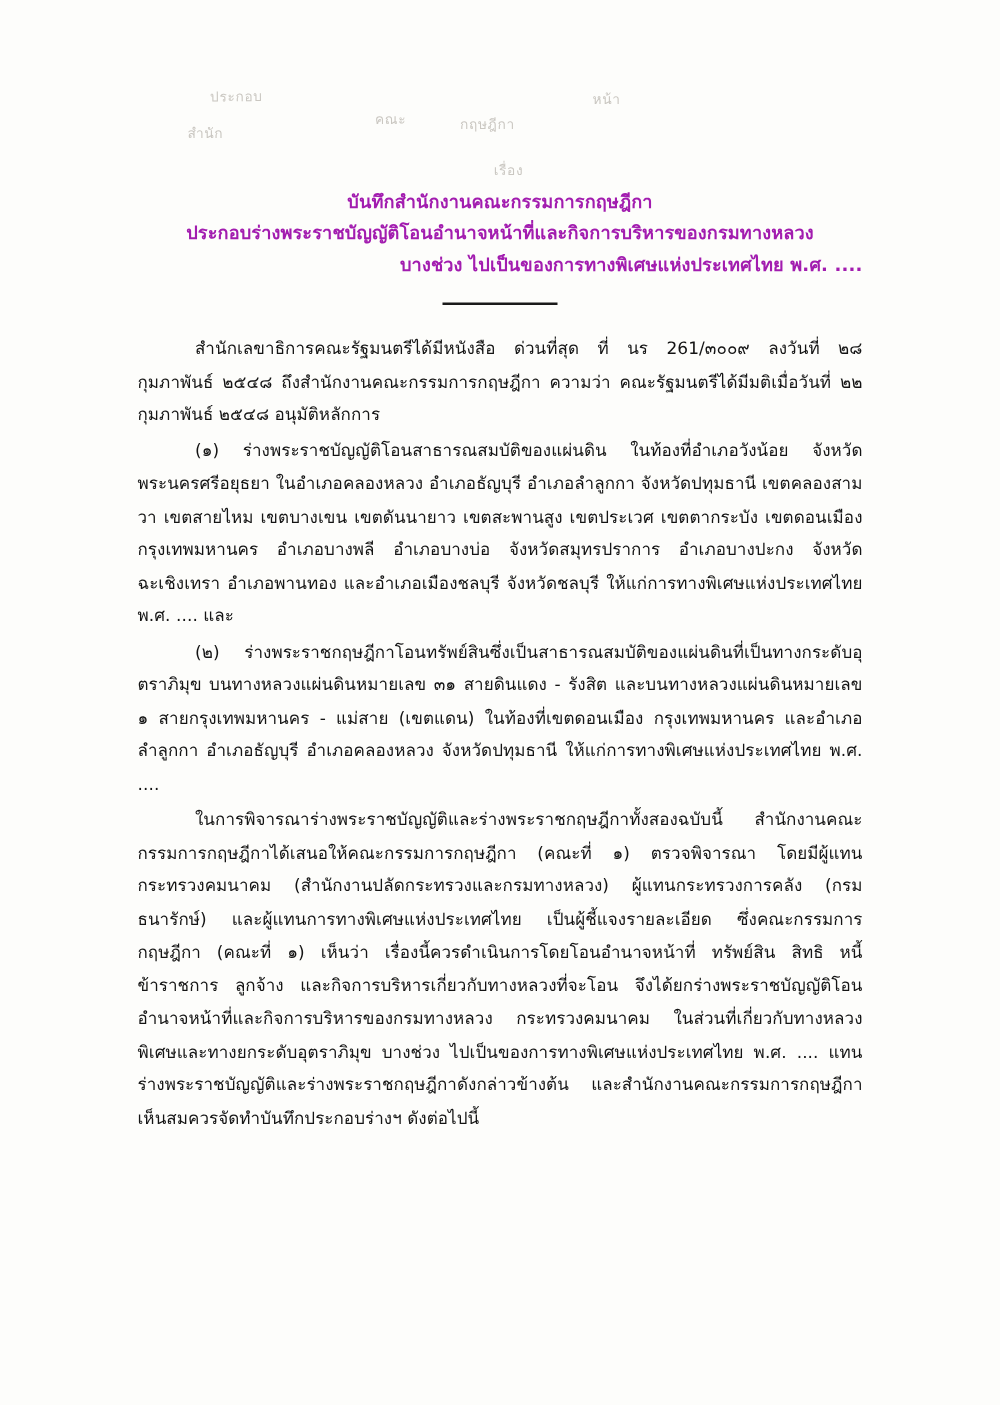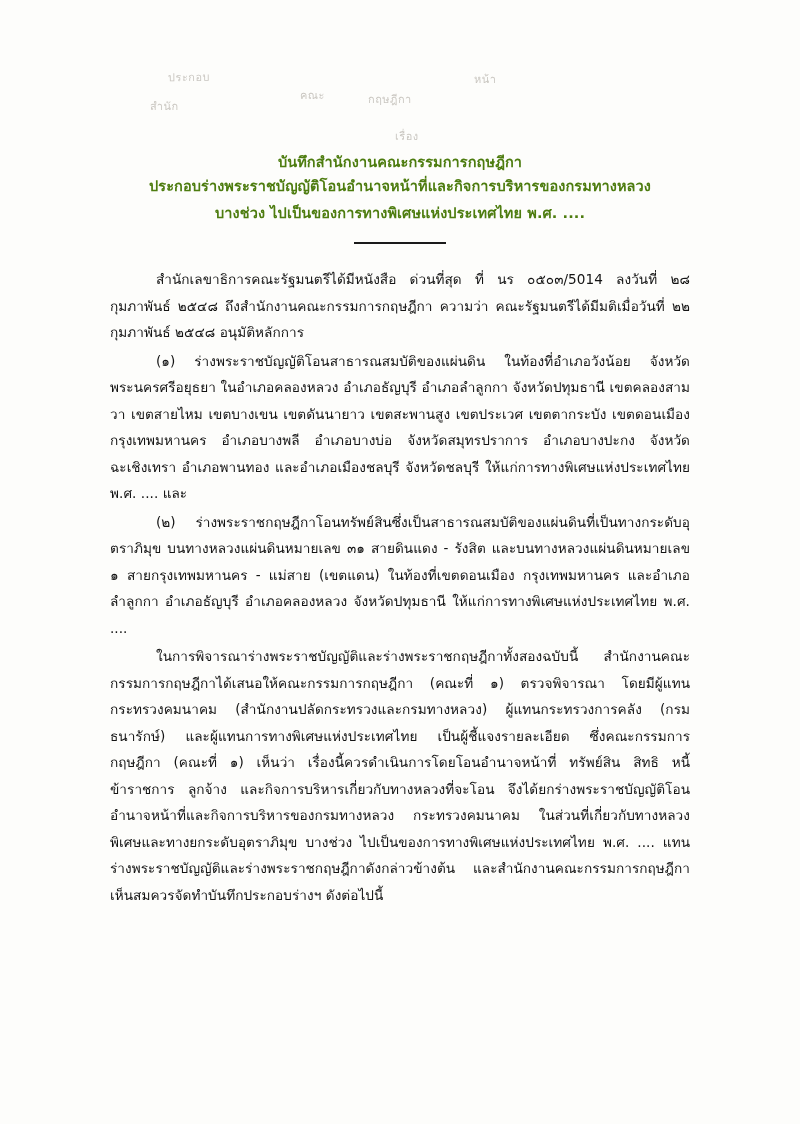--- a/index.html
+++ b/index.html
@@ -54,27 +54,27 @@
     width: 580px;
   }
 
   .title-block {
     text-align: center;
     line-height: 1.75;
   }
   .title-line {
     font-size: 14.5px;
     font-weight: bold;
-    color: #4d7c0f;
+    color: #a21caf;
     letter-spacing: 0.1px;
   }
   .title-line.l1 { text-align: center; }
-  .title-line.l2 { text-align: center; font-family: Liberation Mono, monospace; }
+  .title-line.l2 { text-align: center; }
   .title-line.l3 { text-align: center; }
-  .title-line.l4 { text-align: center; }
+  .title-line.l4 { text-align: right; }
 
   .rule {
     width: 92px;
     height: 2px;
     background: #1a1a1a;
     margin: 16px auto 22px auto;
   }
 
   .para {
     font-size: 13.6px;
@@ -108,19 +108,19 @@
   <div class="doc-body">
 
     <div class="title-block">
       <div class="title-line l1">บันทึกสำนักงานคณะกรรมการกฤษฎีกา</div>
       <div class="title-line l2">ประกอบร่างพระราชบัญญัติโอนอำนาจหน้าที่และกิจการบริหารของกรมทางหลวง</div>
       <div class="title-line l4">บางช่วง ไปเป็นของการทางพิเศษแห่งประเทศไทย พ.ศ. ....</div>
     </div>
 
     <div class="rule"></div>
 
-    <p class="para indent">สำนักเลขาธิการคณะรัฐมนตรีได้มีหนังสือ ด่วนที่สุด ที่ นร ๐๕๐๓/5014 ลงวันที่ ๒๘ กุมภาพันธ์ ๒๕๔๘ ถึงสำนักงานคณะกรรมการกฤษฎีกา ความว่า  คณะรัฐมนตรีได้มีมติเมื่อวันที่ ๒๒ กุมภาพันธ์ ๒๕๔๘ อนุมัติหลักการ</p>
+    <p class="para indent">สำนักเลขาธิการคณะรัฐมนตรีได้มีหนังสือ ด่วนที่สุด ที่ นร 261/๓๐๐๙ ลงวันที่ ๒๘ กุมภาพันธ์ ๒๕๔๘ ถึงสำนักงานคณะกรรมการกฤษฎีกา ความว่า  คณะรัฐมนตรีได้มีมติเมื่อวันที่ ๒๒ กุมภาพันธ์ ๒๕๔๘ อนุมัติหลักการ</p>
     <p class="para indent">(๑) ร่างพระราชบัญญัติโอนสาธารณสมบัติของแผ่นดิน ในท้องที่อำเภอวังน้อย จังหวัดพระนครศรีอยุธยา ในอำเภอคลองหลวง อำเภอธัญบุรี อำเภอลำลูกกา จังหวัดปทุมธานี เขตคลองสามวา เขตสายไหม เขตบางเขน เขตดันนายาว เขตสะพานสูง เขตประเวศ เขตตากระบัง เขตดอนเมือง กรุงเทพมหานคร อำเภอบางพลี อำเภอบางบ่อ จังหวัดสมุทรปราการ อำเภอบางปะกง จังหวัดฉะเชิงเทรา อำเภอพานทอง และอำเภอเมืองชลบุรี จังหวัดชลบุรี ให้แก่การทางพิเศษแห่งประเทศไทย พ.ศ. .... และ</p>
     <p class="para indent">(๒) ร่างพระราชกฤษฎีกาโอนทรัพย์สินซึ่งเป็นสาธารณสมบัติของแผ่นดินที่เป็นทางกระดับอุตราภิมุข บนทางหลวงแผ่นดินหมายเลข ๓๑ สายดินแดง - รังสิต และบนทางหลวงแผ่นดินหมายเลข ๑ สายกรุงเทพมหานคร - แม่สาย (เขตแดน) ในท้องที่เขตดอนเมือง กรุงเทพมหานคร และอำเภอลำลูกกา อำเภอธัญบุรี อำเภอคลองหลวง จังหวัดปทุมธานี ให้แก่การทางพิเศษแห่งประเทศไทย พ.ศ. ....</p>
     <p class="para indent tight">ในการพิจารณาร่างพระราชบัญญัติและร่างพระราชกฤษฎีกาทั้งสองฉบับนี้ สำนักงานคณะกรรมการกฤษฎีกาได้เสนอให้คณะกรรมการกฤษฎีกา (คณะที่ ๑) ตรวจพิจารณา โดยมีผู้แทนกระทรวงคมนาคม (สำนักงานปลัดกระทรวงและกรมทางหลวง) ผู้แทนกระทรวงการคลัง (กรมธนารักษ์) และผู้แทนการทางพิเศษแห่งประเทศไทย เป็นผู้ชี้แจงรายละเอียด  ซึ่งคณะกรรมการกฤษฎีกา (คณะที่ ๑) เห็นว่า เรื่องนี้ควรดำเนินการโดยโอนอำนาจหน้าที่ ทรัพย์สิน สิทธิ หนี้ ข้าราชการ ลูกจ้าง และกิจการบริหารเกี่ยวกับทางหลวงที่จะโอน จึงได้ยกร่างพระราชบัญญัติโอนอำนาจหน้าที่และกิจการบริหารของกรมทางหลวง กระทรวงคมนาคม ในส่วนที่เกี่ยวกับทางหลวงพิเศษและทางยกระดับอุตราภิมุข บางช่วง ไปเป็นของการทางพิเศษแห่งประเทศไทย พ.ศ. .... แทนร่างพระราชบัญญัติและร่างพระราชกฤษฎีกาดังกล่าวข้างต้น และสำนักงานคณะกรรมการกฤษฎีกาเห็นสมควรจัดทำบันทึกประกอบร่างฯ ดังต่อไปนี้</p>
 
   </div>
 </div>
 
 </body></html>

